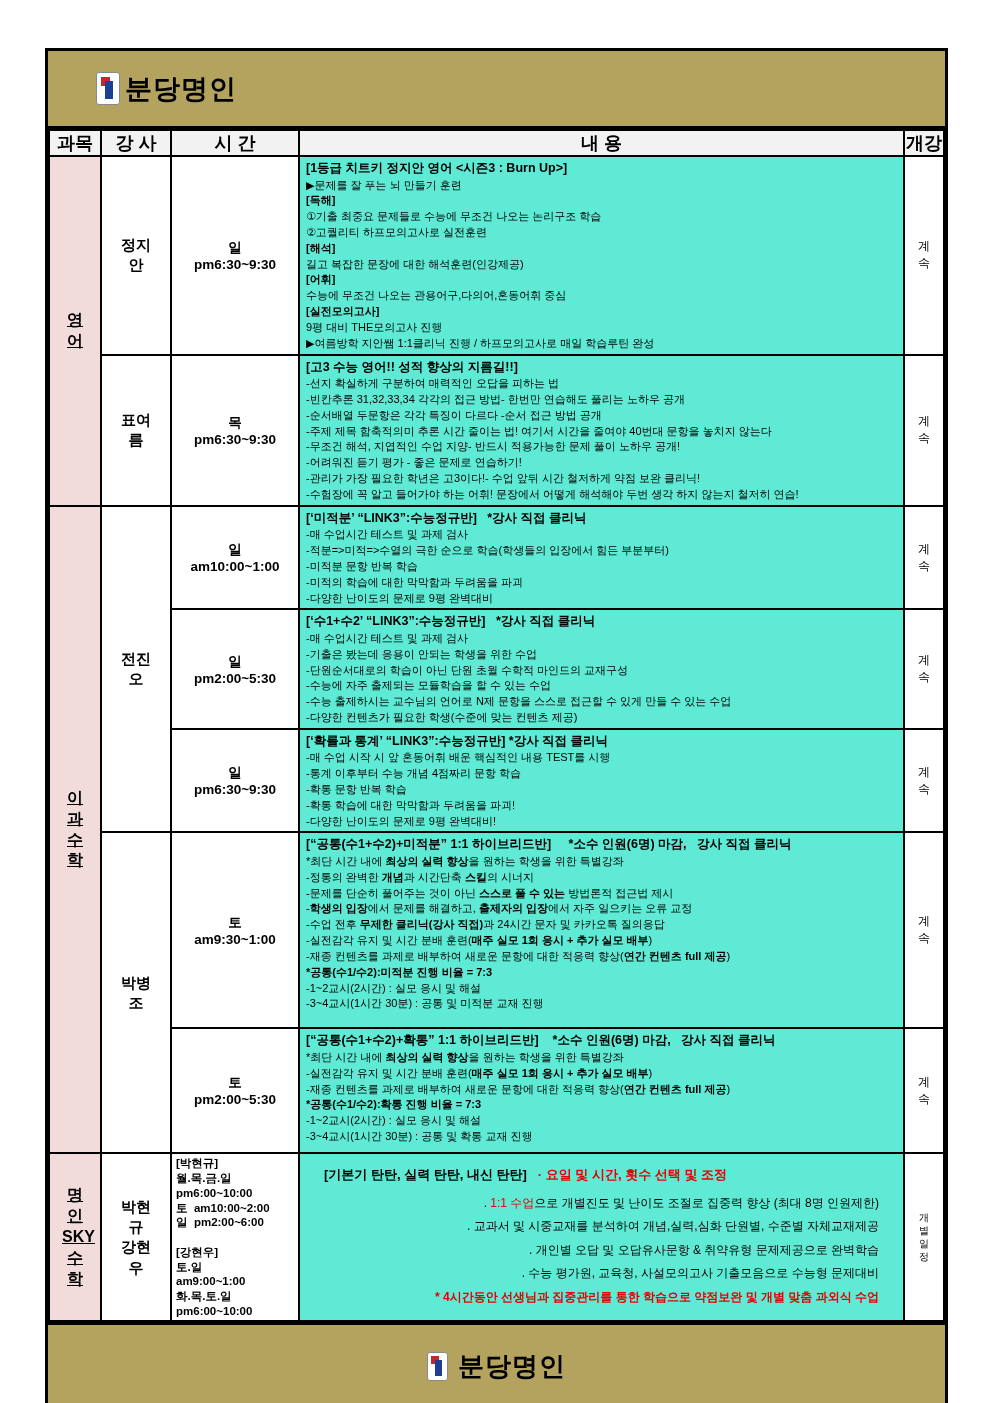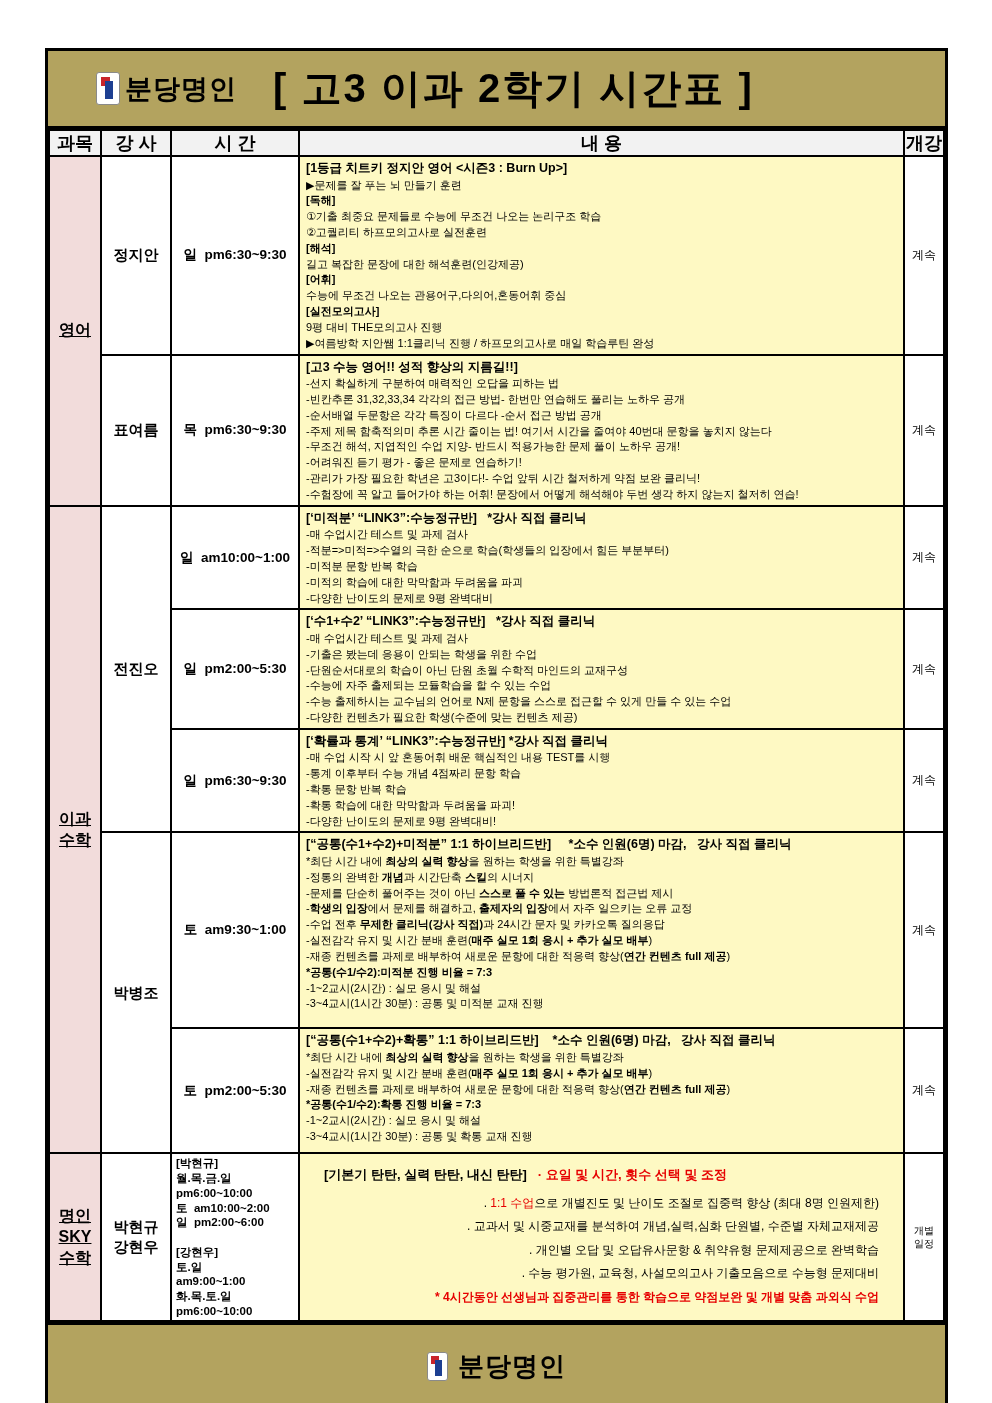--- a/index.html
+++ b/index.html
@@ -26,27 +26,27 @@
   .logo.small { width:21px; height:29px; }
   .logo.small .cap { left:3px; top:3px; width:8px; height:8px; }
   .logo.small .bar { left:7px; top:7px; width:7px; height:16px; }
   .brand { font-size:27px; font-weight:700; margin-left:5px; letter-spacing:1px; }
   .main-title { font-size:40px; font-weight:700; margin-left:36px; letter-spacing:2px; white-space:pre; }
   table { border-collapse:collapse; width:100%; table-layout:fixed; }
   th {
     background:#f2f2f2; border:2px solid #000; font-size:18px; font-weight:700;
     height:19px; padding:0; white-space:pre;
   }
-  td { border:2px solid #000; padding:4px; }
+  td { border:2px solid #000; padding:12px; }
   td.sub  { background:#f2dcdb; text-align:center; font-weight:700; font-size:16px; line-height:1.3;text-decoration:underline; }
   td.inst { text-align:center; font-weight:700; font-size:15px; line-height:1.35; background:#fff; }
   td.time { text-align:center; font-weight:700; font-size:13.5px; background:#fff; }
   td.time div { white-space:pre-wrap; }
   td.time.left { text-align:left; font-size:11.5px; padding:2px 4px; line-height:1.28; }
-  td.content { vertical-align:top; padding:3px 6px 2px 6px; font-size:11px; background:#fef9c3; }
+  td.content { vertical-align:top; padding:3px 6px 2px 6px; font-size:11px; background:#5eead4; }
   .c-head { font-weight:700; font-size:12.5px; line-height:1.4; white-space:pre-wrap; }
   .c-line { line-height:1.44; white-space:pre-wrap; }
   .b   { font-weight:700; }
   .red { color:#e60000; }
   td.content.roomy { vertical-align:middle; font-size:12px; padding:4px 24px; }
   .roomy .c-head { font-size:13px; margin-bottom:8px; }
   .roomy .c-line { line-height:1.95;text-align:right; }
   td.status { text-align:center; font-size:12px; background:#fff; }
   td.status.small { font-size:10px; line-height:1.3; }
   .footer {
@@ -60,21 +60,20 @@
 <body>
 
 <div class="sheet">
 
   <div class="title-bar">
     <span class="logo">
         <span class="cap"></span>
         <span class="bar"></span>
       </span>
     <span class="brand">분당명인</span>
-    <span class="main-title">[ 고3 이과 2학기 시간표 ]</span>
   </div>
 
   <table>
     <colgroup>
       <col style="width:52px">
         <col style="width:70px">
         <col style="width:128px">
         <col>
         <col style="width:40px">
     </colgroup>

